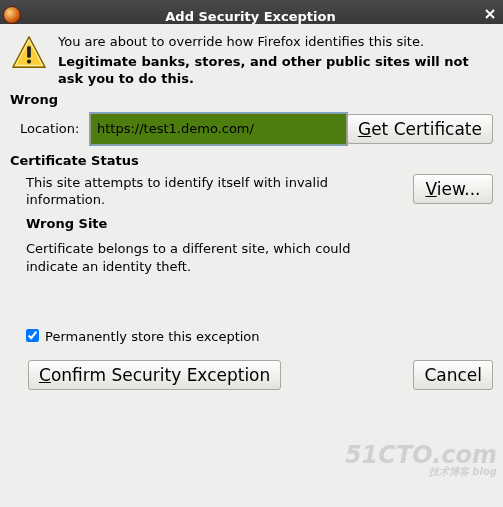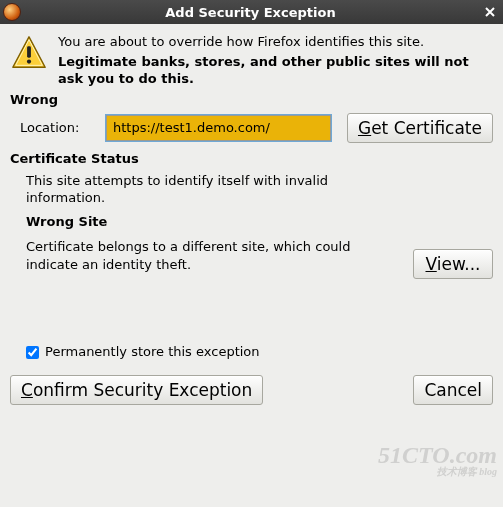--- a/index.html
+++ b/index.html
@@ -11,21 +11,21 @@
     color:#000;
     background:#eeeeec;
     position:relative;
     overflow:hidden;
   }
   .titlebar {
     height:24px;
     background:linear-gradient(#4a4a4a,#383838);
     color:#fff;
     display:flex;
-    align-items:center;
+    align-items:flex-end;
     font-weight:bold;
     font-size:13px;
     position:relative;
   }
   .titlebar .appicon {
     width:18px;height:18px;margin-left:3px;
     border-radius:50%;
     background:radial-gradient(circle at 35% 35%,#ffd080,#d06010 60%,#802000);
     border:1px solid #502010;
   }
@@ -37,63 +37,62 @@
   }
   .titlebar .closebtn svg { width:10px;height:10px; }
   .content { padding:10px 10px 6px 10px; }
   .warnrow { display:flex; gap:10px; margin-bottom:0; }
   .warnicon { width:38px;flex:0 0 38px; }
   .warnicon svg { width:38px;height:38px; }
   .warntext { flex:1; line-height:1.3; }
   .warntext .line1 { margin-bottom:3px; }
   .warntext .line2 { font-weight:bold; }
   .section-h { font-weight:bold; margin:4px 0 6px 0; }
-  .locrow { display:flex; align-items:center; gap:16px; margin:0 0 8px 10px;justify-content:flex-end; }
+  .locrow { display:flex; align-items:center; gap:0; margin:0 0 8px 10px;justify-content:flex-end; }
   .locrow .lbl { width:70px; }
   .locrow input[type=text] {
     flex:1;
-    height:26px;
+    height:32px;
     border:1px solid #9a9a92;
     padding:2px 6px;
     font-size:13px;
     font-family:inherit;
-    background:#eab308;
+    background:#4d7c0f;
     box-shadow:0 0 0 1px #6fa8d6;
   }
   .btn {
     background:linear-gradient(#fefefe,#e2e2de);
     border:1px solid #a7a79f;
     border-radius:3px;
     padding:4px 10px;
     font-size:17px;
     font-family:inherit;
     cursor:default;
     box-shadow:inset 0 1px 0 #fff;
     white-space:nowrap;
   }
   .btn .ul { text-decoration:underline; }
   .status-area { margin-top:6px; }
-  .status-row { display:flex; align-items:flex-end; gap:10px; }
+  .status-row { display:flex; align-items:flex-start; gap:10px; }
   .status-text { flex:1; padding-left:16px; line-height:1.35; }
   .status-text p { margin:0 0 6px 0; }
   .status-text .bold { font-weight:bold; margin-bottom:8px; }
   .viewbtn-wrap { flex:0 0 auto; }
   .spacer { height:48px; }
-  .perm-row { margin:17px 0 6px 16px; display:flex; align-items:flex-end; gap:6px; }
+  .perm-row { margin:0 0 6px 16px; display:flex; align-items:flex-start; gap:6px; }
   .perm-row input { margin:0; }
-  .footer { display:flex; gap:20px; padding:4px 10px 10px 10px; }
+  .footer { display:flex; gap:20px; padding:4px 10px 10px 28px; }
   .footer .spacer-f { flex:1; }
   .watermark {
     position:absolute;
     right:6px; bottom:30px;
     color:rgba(120,120,120,0.25);
     font-size:24px; font-weight:bold; font-style:italic;
     text-align:right; line-height:1;
     pointer-events:none;
-    font-family:Liberation Serif, serif;
   }
   .watermark .sub { font-size:10px; display:block; }
 </style>
 </head>
 <body>
 
 <div class="titlebar">
   <div class="appicon"></div>
   <div class="title">Add Security Exception</div>
   <div class="closebtn">

